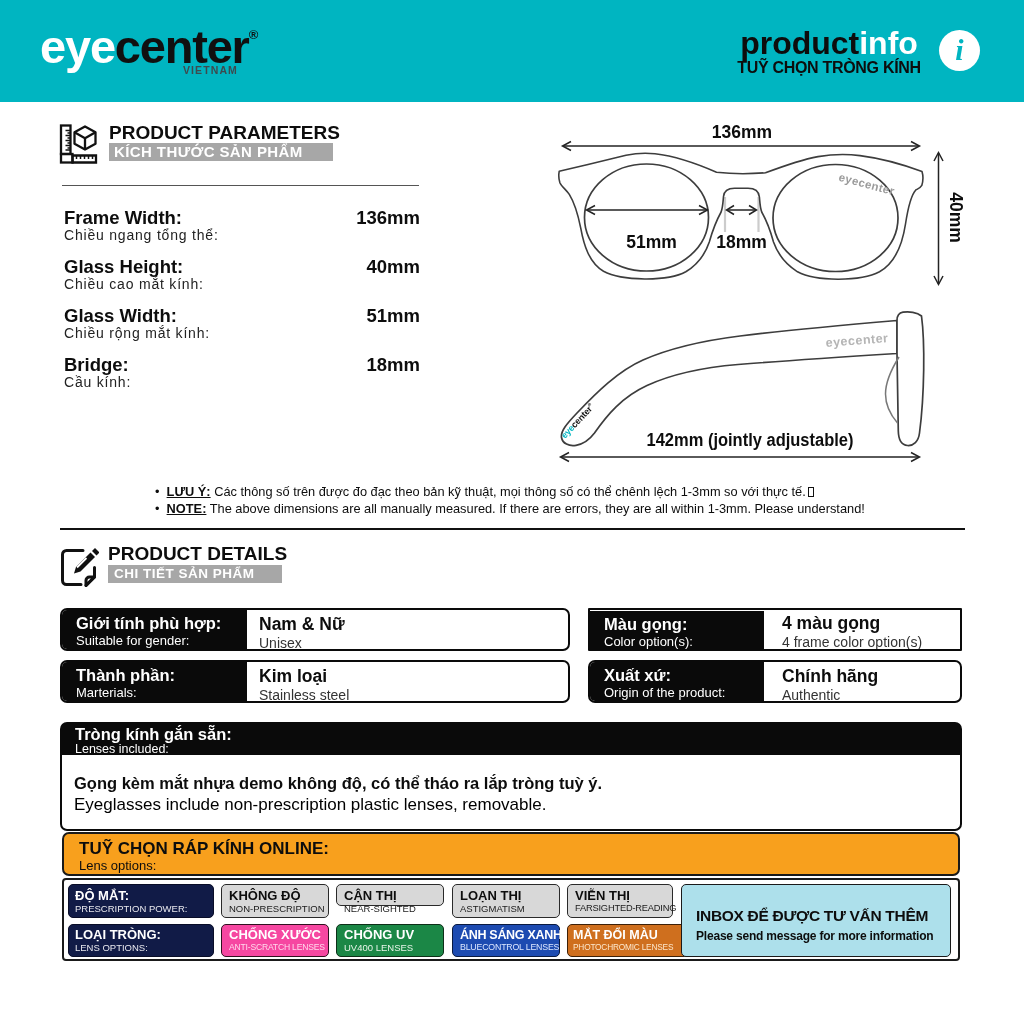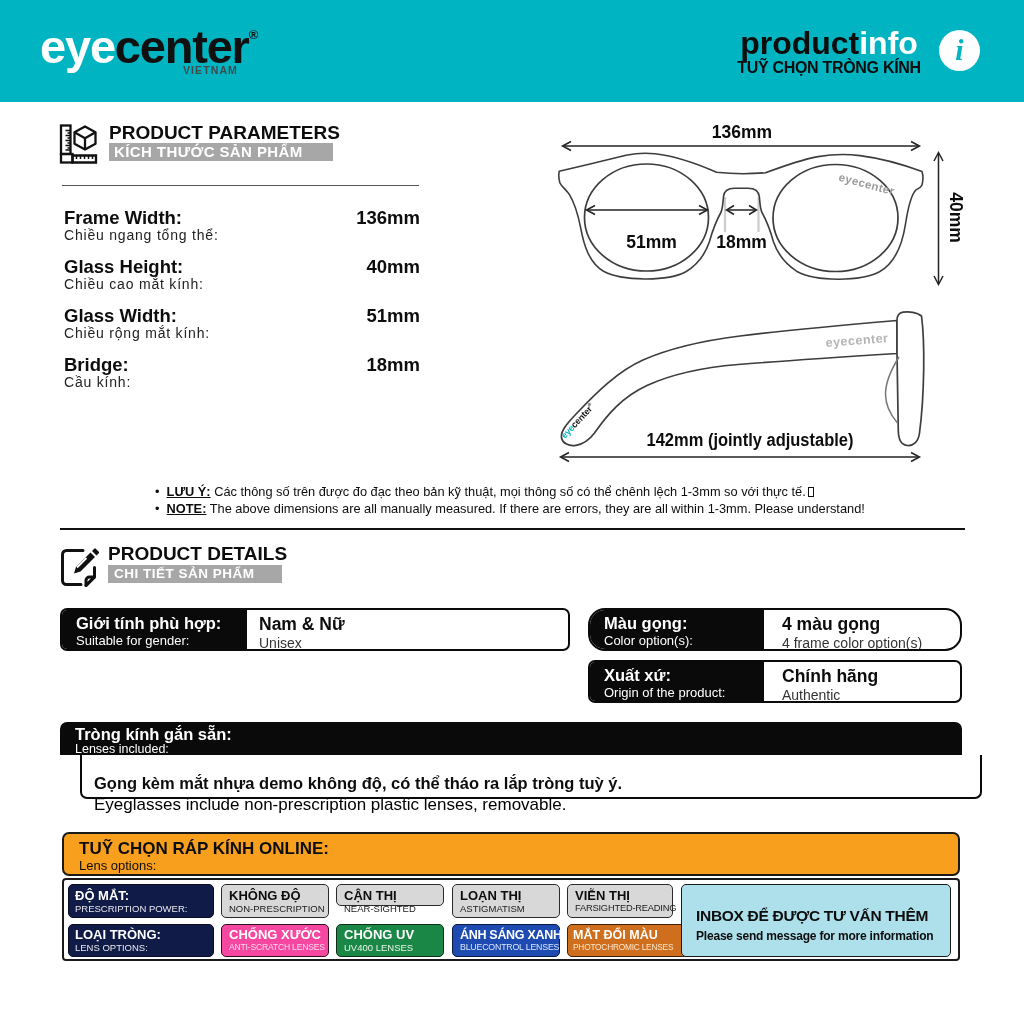--- a/index.html
+++ b/index.html
@@ -218,49 +218,59 @@
   <div style="width:185px;background:#0a0a0a;color:#fff;padding:4px 0 0 14px;">
     <div style="font-weight:bold;font-size:16.5px;">Giới tính phù hợp:</div>
     <div style="font-size:13px;margin-top:0px;">Suitable for gender:</div>
   </div>
   <div style="flex:1;padding:4px 0 0 12px;color:#0d0d0d;">
     <div style="font-weight:bold;font-size:17.5px;">Nam &amp; Nữ</div>
     <div style="font-size:14px;color:#333;margin-top:0px;">Unisex</div>
   </div>
 </div>
 
-<div class="abs" style="left:588px;top:608px;width:374px;height:43px;border:2px solid #0a0a0a;border-radius:17px;background:#fff;overflow:hidden;display:flex;">
+<div class="abs" style="left:588px;top:608px;width:374px;height:43px;border:2px solid #0a0a0a;border-radius:1px;background:#fff;overflow:hidden;display:flex;align-items:center;">
   <div style="width:174px;background:#0a0a0a;color:#fff;padding:4px 0 0 14px;">
     <div style="font-weight:bold;font-size:16.5px;">Màu gọng:</div>
     <div style="font-size:13px;">Color option(s):</div>
   </div>
   <div style="flex:1;padding:4px 0 0 18px;color:#0d0d0d;">
     <div style="font-weight:bold;font-size:17.5px;">4 màu gọng</div>
     <div style="font-size:14px;color:#333;">4 frame color option(s)</div>
   </div>
 </div>
 
+<div class="abs" style="left:60px;top:660px;width:510px;height:43px;border:2px solid #0a0a0a;border-radius:7px;background:#fff;overflow:hidden;display:flex;">
+  <div style="width:185px;background:#0a0a0a;color:#fff;padding:4px 0 0 14px;">
+    <div style="font-weight:bold;font-size:16.5px;">Thành phần:</div>
+    <div style="font-size:13px;">Marterials:</div>
+  </div>
+  <div style="flex:1;padding:4px 0 0 12px;color:#0d0d0d;">
+    <div style="font-weight:bold;font-size:17.5px;">Kim loại</div>
+    <div style="font-size:14px;color:#333;">Stainless steel</div>
+  </div>
+</div>
 
 <div class="abs" style="left:588px;top:660px;width:374px;height:43px;border:2px solid #0a0a0a;border-radius:7px;background:#fff;overflow:hidden;display:flex;">
   <div style="width:174px;background:#0a0a0a;color:#fff;padding:4px 0 0 14px;">
     <div style="font-weight:bold;font-size:16.5px;">Xuất xứ:</div>
     <div style="font-size:13px;">Origin of the product:</div>
   </div>
   <div style="flex:1;padding:4px 0 0 18px;color:#0d0d0d;">
     <div style="font-weight:bold;font-size:17.5px;">Chính hãng</div>
     <div style="font-size:14px;color:#333;">Authentic</div>
   </div>
 </div>
 
 <div class="abs" style="left:60px;top:722px;width:902px;height:33px;background:#0a0a0a;border-radius:7px 7px 0 0;color:#fff;padding:3px 0 0 15px;">
   <div style="font-weight:bold;font-size:16.5px;">Tròng kính gắn sẵn:</div>
   <div style="font-size:12.5px;margin-top:-2px;">Lenses included:</div>
 </div>
 
-<div class="abs" style="left:60px;top:755px;width:902px;height:44px;border:2px solid #0a0a0a;border-top:none;border-radius:0 0 7px 7px;background:#fff;padding:19px 0 0 12px;margin-left:20px;">
+<div class="abs" style="left:60px;top:755px;width:902px;height:76px;border:2px solid #0a0a0a;border-top:none;border-radius:0 0 7px 7px;background:#fff;padding:19px 0 0 12px;">
   <div style="font-weight:bold;font-size:16.5px;color:#0d0d0d;">Gọng kèm mắt nhựa demo không độ, có thể tháo ra lắp tròng tuỳ ý.</div>
   <div style="font-size:17px;color:#000000;margin-top:2px;">Eyeglasses include non-prescription plastic lenses, removable.</div>
 </div>
 
 <div class="abs" style="left:62px;top:832px;width:898px;height:44px;background:#f8a01d;border:2px solid #1a1a1a;border-radius:7px;padding:5px 0 0 15px;">
   <div style="font-weight:bold;font-size:17px;color:#0d0d0d;">TUỸ CHỌN RÁP KÍNH ONLINE:</div>
   <div style="font-size:13px;color:#0d0d0d;margin-top:-1px;">Lens options:</div>
 </div>
 
 <div class="abs" style="left:62px;top:878px;width:898px;height:83px;background:#fff;border:2px solid #1a1a1a;border-radius:4px;"></div>

